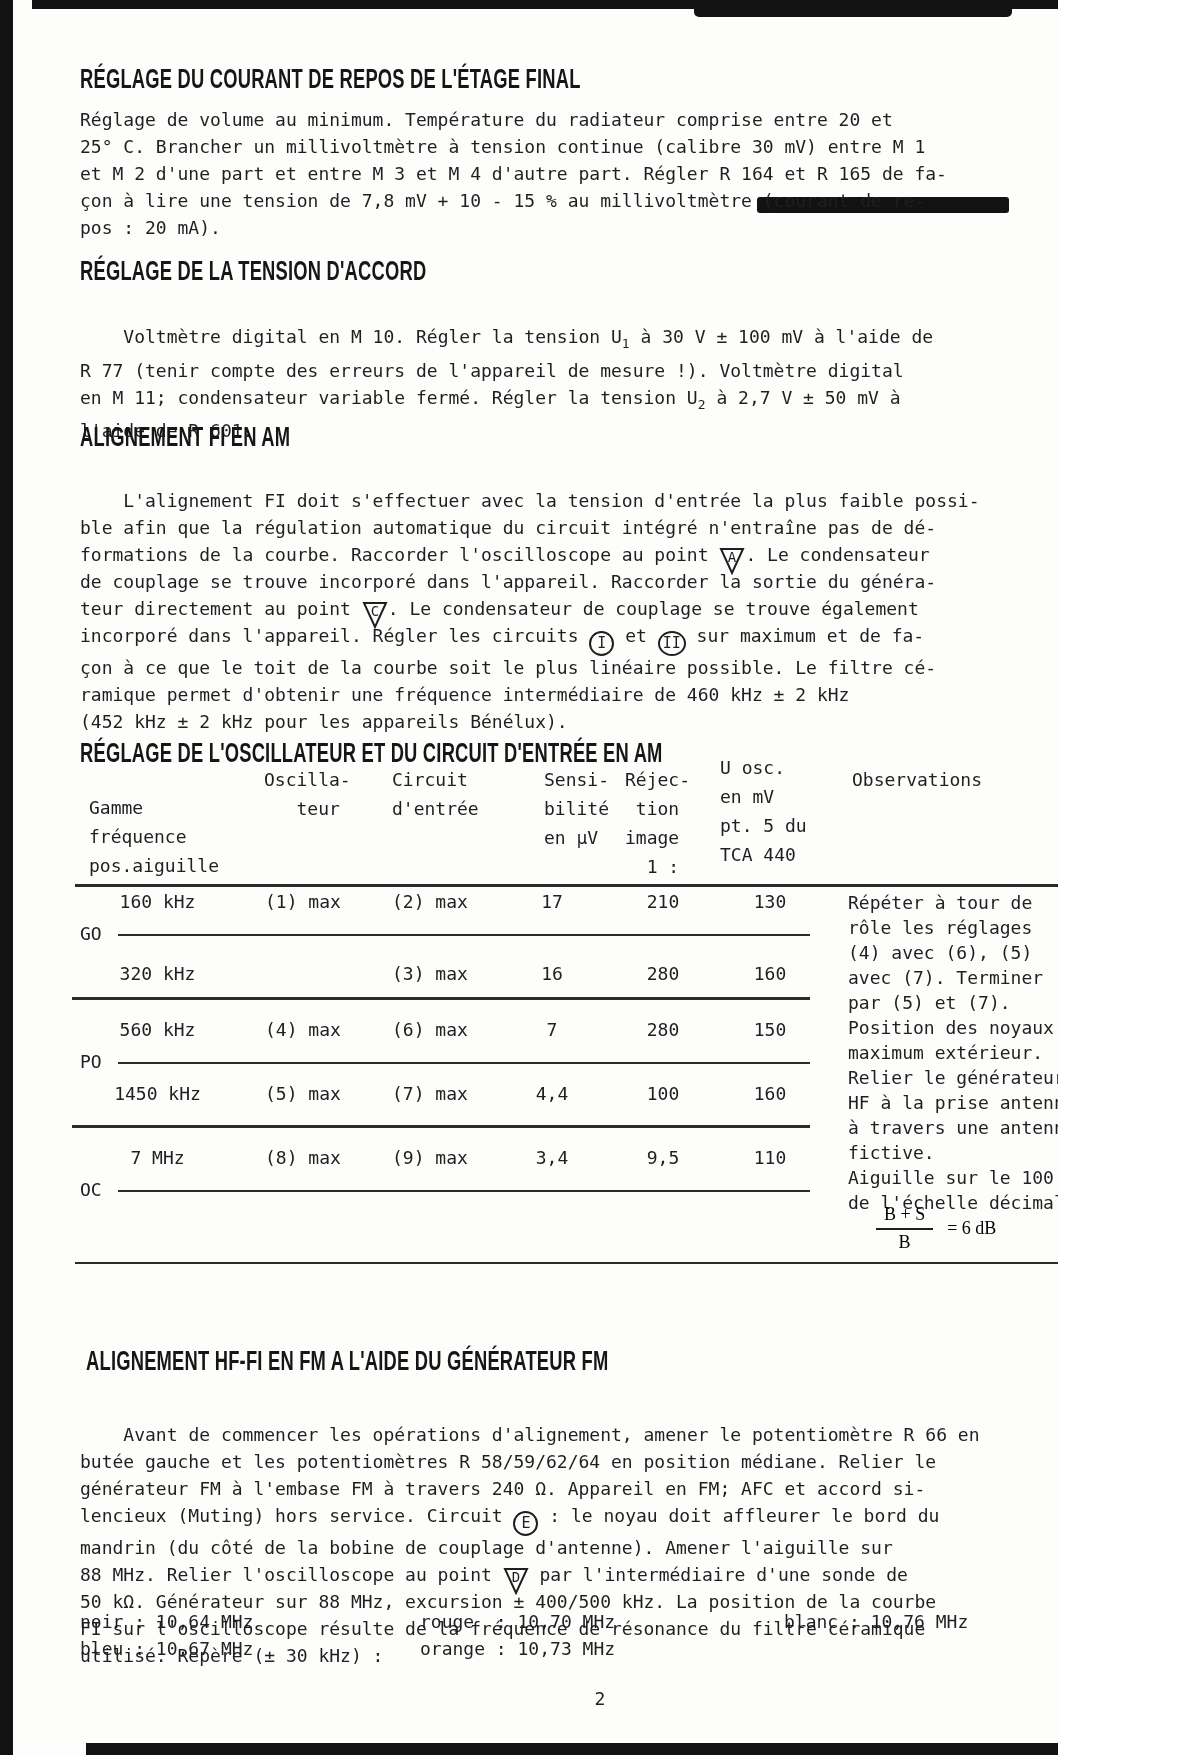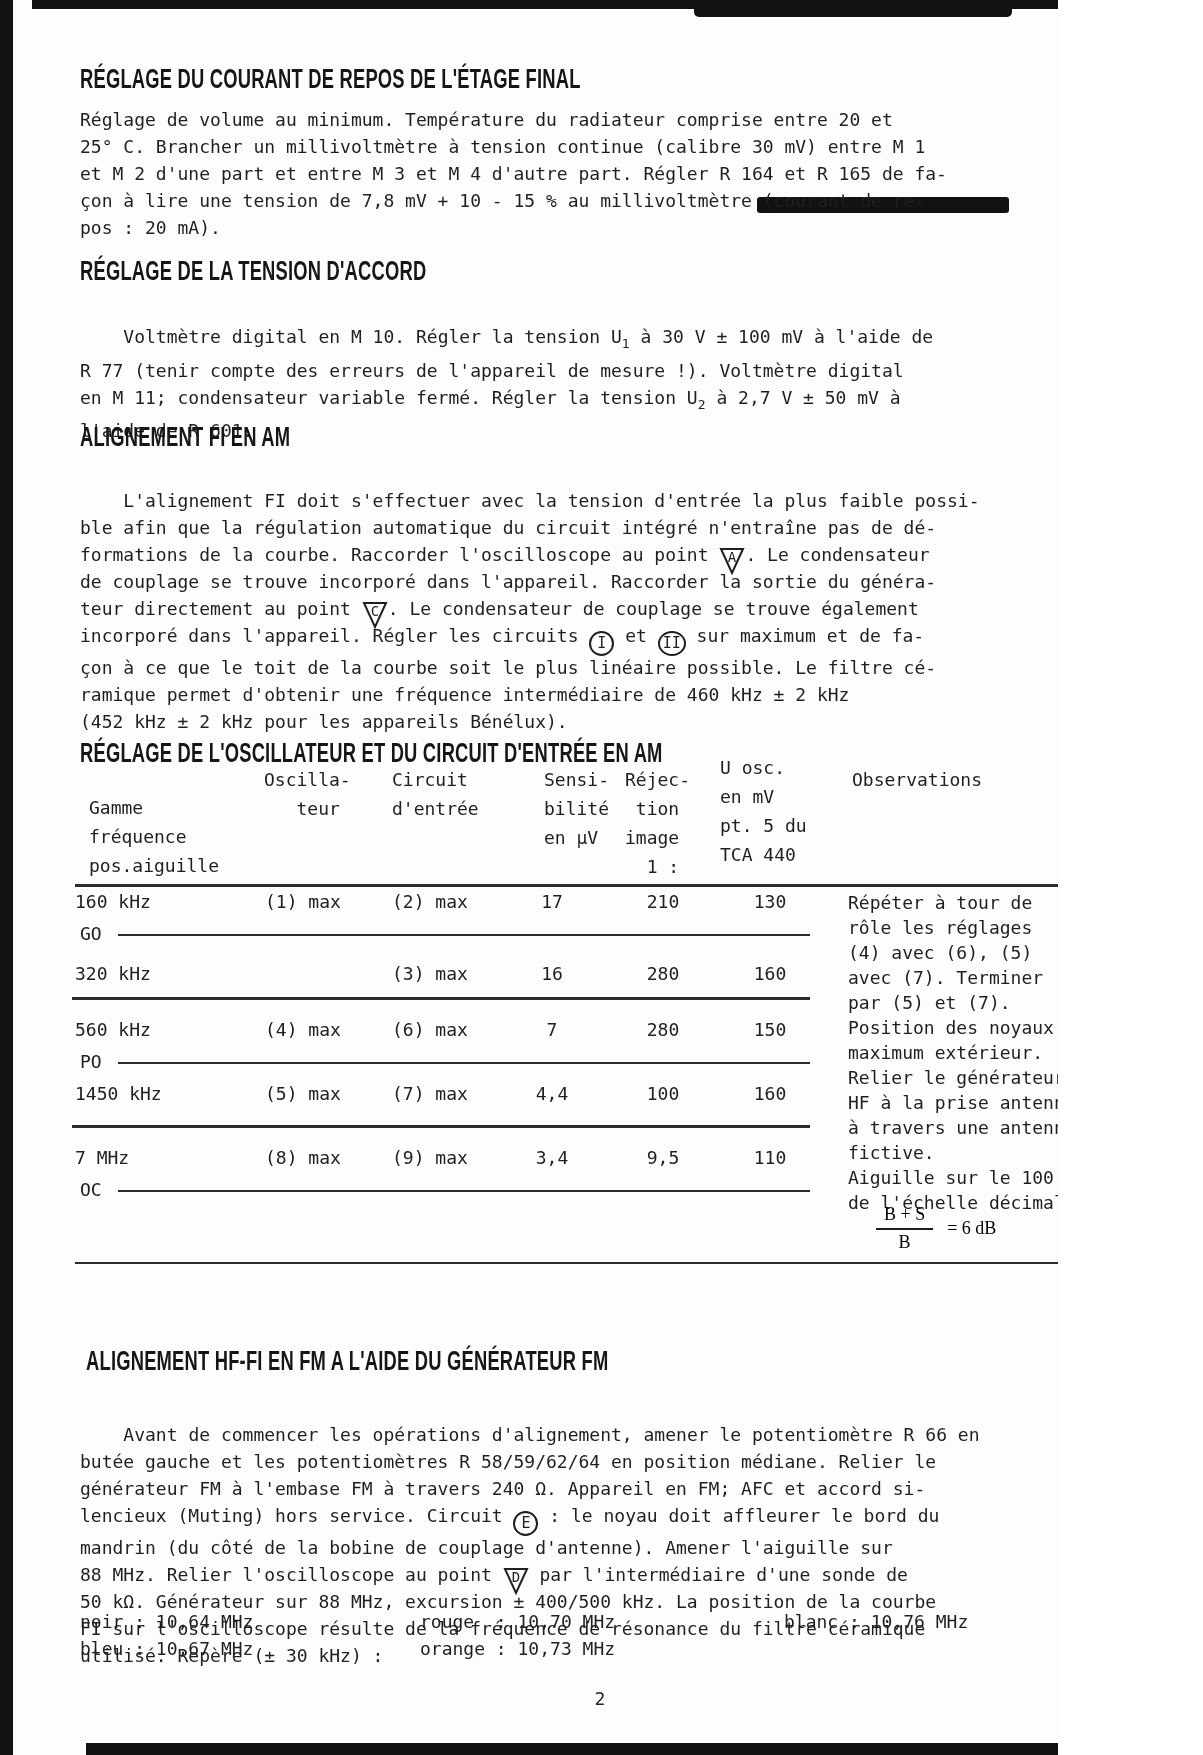--- a/index.html
+++ b/index.html
@@ -19,21 +19,21 @@
   
   .tri{display:inline-block;vertical-align:-14px;margin-bottom:-14px;}
   .circ{display:inline-flex;align-items:center;justify-content:center;box-sizing:border-box;
         min-width:25px;height:25px;padding:0 3px;border:2px solid #1e1e1e;border-radius:50%;
         font-size:15px;line-height:1;vertical-align:-6px;margin:-4px 0 -2px;}
   
   .sep{position:absolute;background:#2b2b2b;}
   .trow{position:absolute;left:0;width:1203px;height:27px;}
   .trow span{position:absolute;font-family:"DejaVu Sans Mono",monospace;font-size:18px;
              line-height:27px;white-space:pre;}
-  .c0{left:75px;width:165px;text-align:left;}
+  .c0{left:75px;width:165px;text-align:center;}
   .c1{left:265px;}
   .c2{left:392px;}
   .c2.shift-left{left:374px;}
   .c3{left:512px;width:80px;text-align:center;}
   .c4{left:623px;width:80px;text-align:center;}
   .c5{left:730px;width:80px;text-align:center;}
   .glabel{position:absolute;left:80px;font-size:18px;line-height:27px;
           font-family:"DejaVu Sans Mono",monospace;}
   .thead{line-height:29px;}
   .obs{line-height:25px;}

